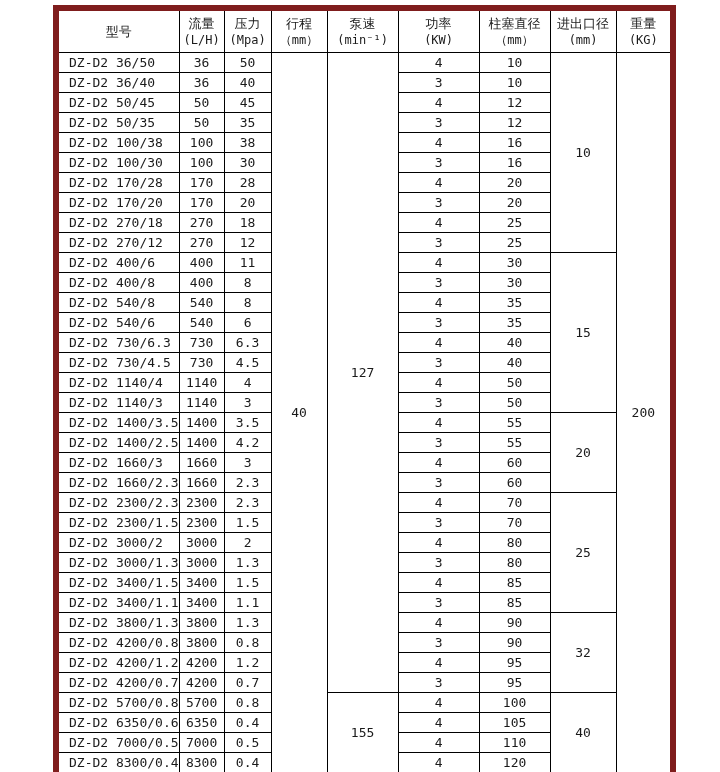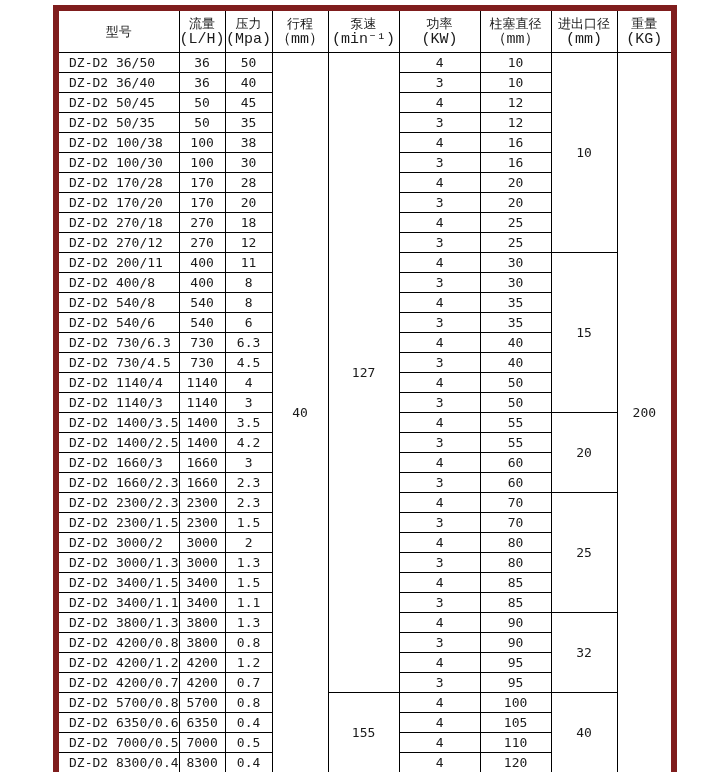--- a/index.html
+++ b/index.html
@@ -34,21 +34,21 @@
     font-weight: normal;
     overflow: hidden;
   }
   thead th {
     height: 41px;
     font-size: 13px;
     line-height: 16px;
     text-align: center;
     vertical-align: middle;
   }
-  thead .hs { font-size: 15px; font-family: Liberation Mono, monospace; }
+  thead .hs { font-size: 12px; }
   tbody tr { height: 20px; }
   tbody td {
     font-size: 13px;
     text-align: center;
     vertical-align: middle;
     line-height: 19px;
   }
   tbody td.model {
     text-align: left;
     padding-left: 10px;
@@ -178,21 +178,21 @@
         <td>25</td>
       </tr>
       <tr>
         <td class="model">DZ-D2 270/12</td>
         <td>270</td>
         <td>12</td>
         <td>3</td>
         <td>25</td>
       </tr>
       <tr>
-        <td class="model">DZ-D2 200/11</td>
+        <td class="model">DZ-D2 400/6</td>
         <td>400</td>
         <td>11</td>
         <td>4</td>
         <td>30</td>
         <td class="merged" rowspan="8">15</td>
       </tr>
       <tr>
         <td class="model">DZ-D2 400/8</td>
         <td>400</td>
         <td>8</td>

